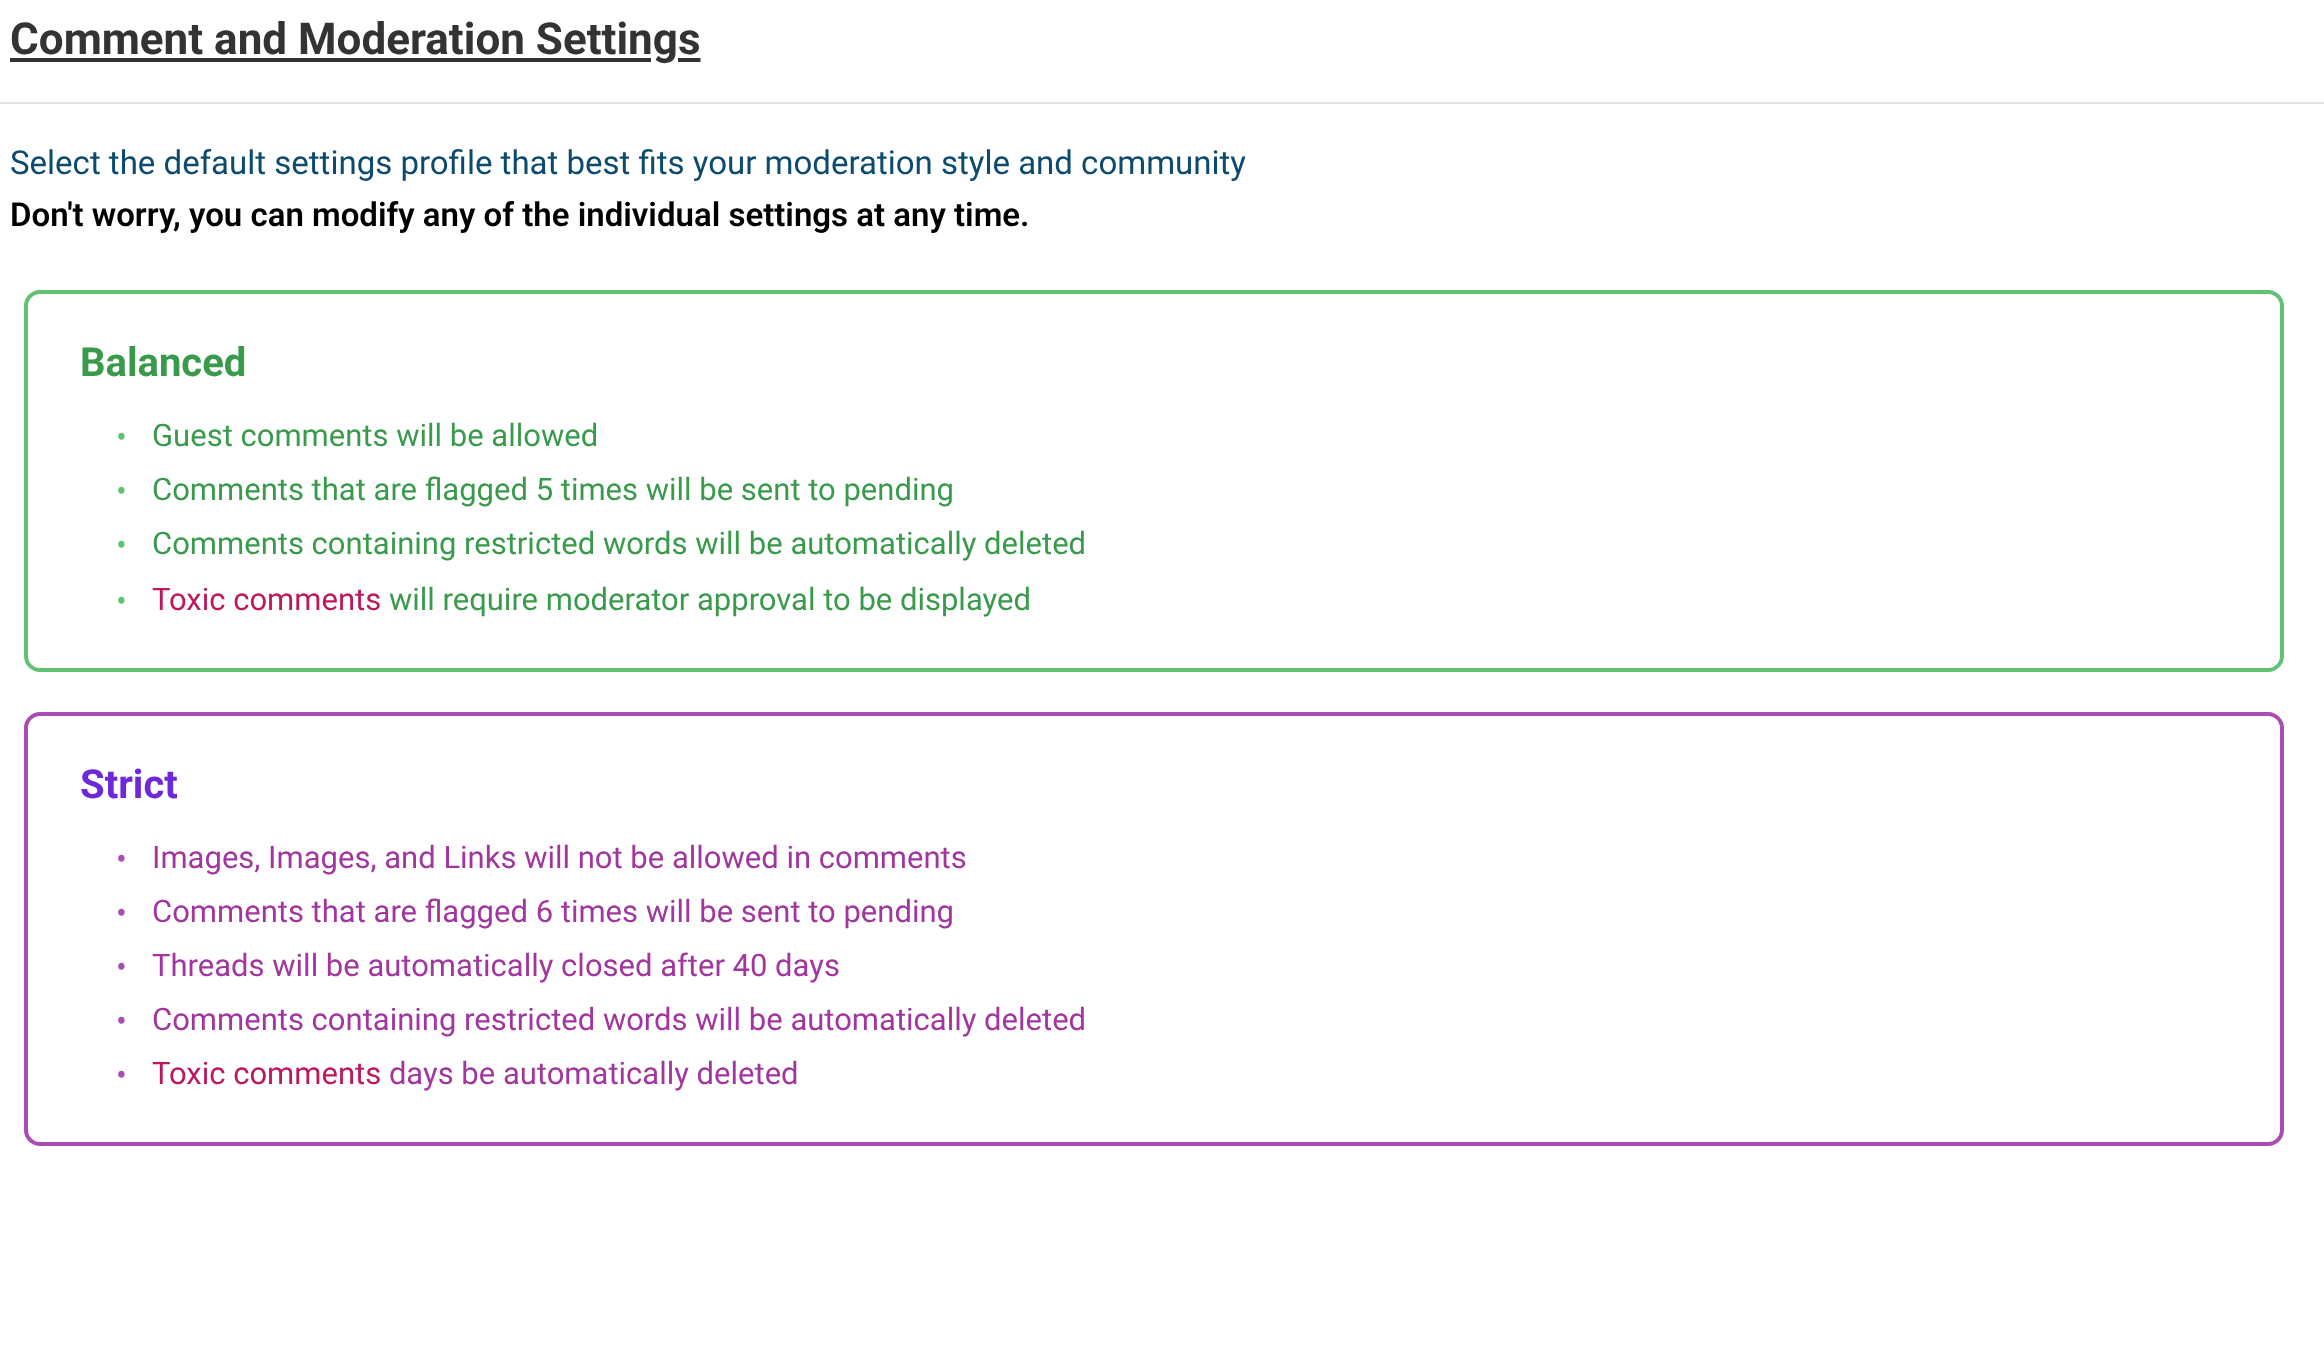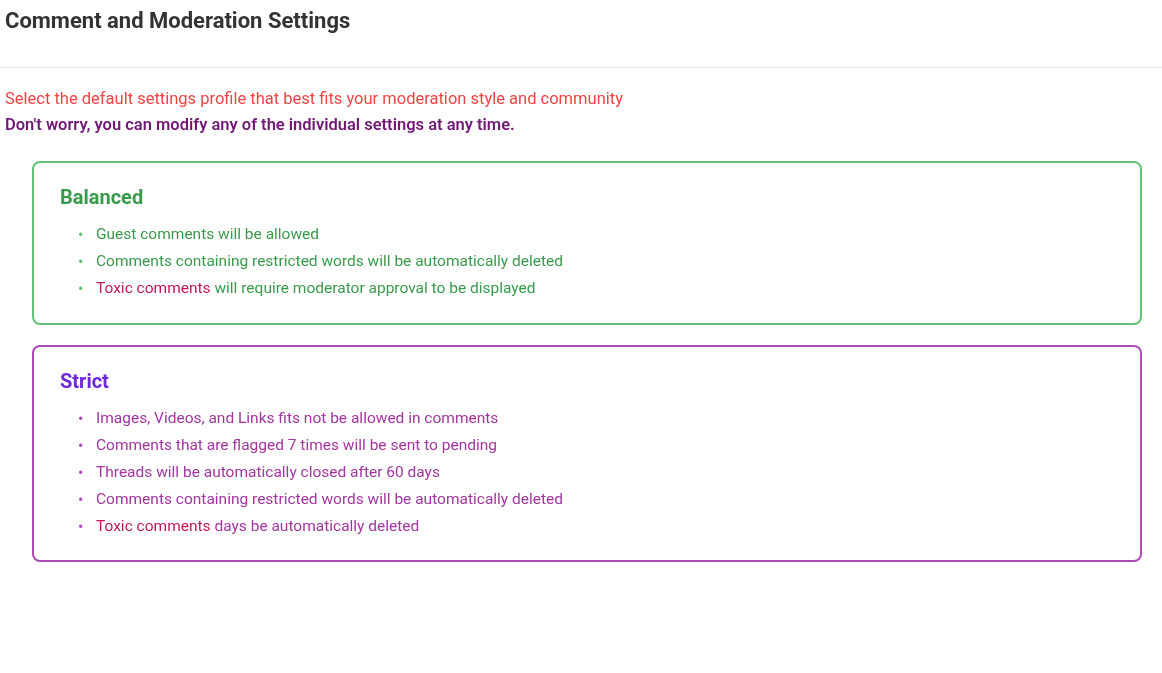--- a/index.html
+++ b/index.html
@@ -7,44 +7,45 @@
       padding: 0;
       box-sizing: border-box;
     }
     body {
       font-family: -apple-system, BlinkMacSystemFont, "Segoe UI", Roboto, "Helvetica Neue", Arial, sans-serif;
       background: #ffffff;
       color: #333333;
       width: 1162px;
     }
     .header {
-      padding: 8px 5px 34px 5px;
+      padding: 8px 5px 18px 5px;
       border-bottom: 1px solid #e5e5e5;
+      text-decoration: underline;
     }
     .page-title {
       font-size: 22px;
       font-weight: 700;
       color: #333333;
     }
     .intro {
       padding: 18px 5px 0 5px;
     }
     .intro-line1 {
       font-size: 16.5px;
-      color: #ef4444;
+      color: #0c4a6e;
       line-height: 1.55;
     }
     .intro-line2 {
       font-size: 16.5px;
       font-weight: 600;
-      color: #701a75;
+      color: #000000;
       line-height: 1.55;
     }
     .cards {
-      padding: 24px 20px 20px 32px;
+      padding: 24px 20px 20px 12px;
     }
     .card {
       border-radius: 8px;
       padding: 22px 26px 20px 26px;
       margin-bottom: 20px;
       background: #ffffff;
       cursor: pointer;
     }
     .card-balanced {
       border: 2px solid #62c175;
@@ -107,29 +108,30 @@
   <div class="intro-line1">Select the default settings profile that best fits your moderation style and community</div>
   <div class="intro-line2">Don't worry, you can modify any of the individual settings at any time.</div>
 </div>
 
 <div class="cards">
 
   <div class="card card-balanced">
     <div class="card-title">Balanced</div>
     <ul>
       <li>Guest comments will be allowed</li>
+      <li>Comments that are flagged 5 times will be sent to pending</li>
       <li>Comments containing restricted words will be automatically deleted</li>
       <li><span class="link-text">Toxic comments</span><span> will require moderator approval to be displayed</span></li>
     </ul>
   </div>
 
   <div class="card card-strict">
     <div class="card-title">Strict</div>
     <ul>
-      <li>Images, Videos, and Links fits not be allowed in comments</li>
-      <li>Comments that are flagged 7 times will be sent to pending</li>
-      <li>Threads will be automatically closed after 60 days</li>
+      <li>Images, Images, and Links will not be allowed in comments</li>
+      <li>Comments that are flagged 6 times will be sent to pending</li>
+      <li>Threads will be automatically closed after 40 days</li>
       <li>Comments containing restricted words will be automatically deleted</li>
       <li><span class="link-text">Toxic comments</span><span> days be automatically deleted</span></li>
     </ul>
   </div>
 
 </div>
 
 </body></html>

